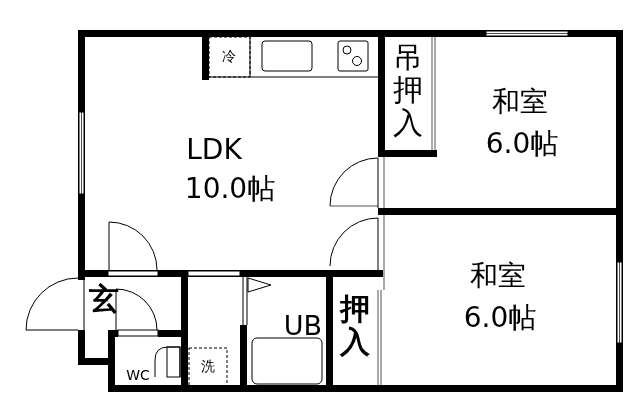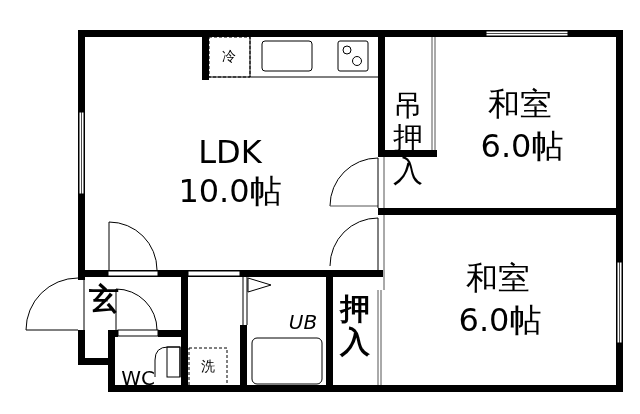--- a/index.html
+++ b/index.html
@@ -1,19 +1,19 @@
 <!DOCTYPE html>
 <html><head>
 <meta charset="utf-8">
 <style>
   html, body { margin:0; padding:0; background:#fff; }
   body { width:640px; height:414px; position:relative; overflow:hidden; font-family:"DejaVu Sans", sans-serif; }
   .plan { position:absolute; left:0; top:0; width:640px; height:414px; }
   .lbl { position:absolute; color:#000; font-family:"DejaVu Sans","Liberation Sans", sans-serif; text-align:center; line-height:1; white-space:nowrap; }
-  .room-big { font-size:32px; }
+  .room-big { font-size:28px; }
   .vert { font-size:30px; line-height:1.1; width:40px; white-space:normal; word-break:break-all; }
   .small { font-size:14px; }
 </style>
 </head>
 <body>
 
 <svg class="plan" viewBox="0 0 640 414" xmlns="http://www.w3.org/2000/svg">
   <g fill="#000">
 
     <rect x="78" y="30" width="545" height="7"></rect>
@@ -107,29 +107,29 @@
 
   <g fill="none" stroke="#000" stroke-width="1" stroke-dasharray="3,2">
     <rect x="189" y="348" width="38" height="38"></rect>
   </g>
 
   <g fill="none" stroke="#000" stroke-width="1">
     <rect x="252" y="338" width="70" height="46" rx="5"></rect>
   </g>
 </svg>
 
-<div class="lbl room-big" style="left:180px; top:136px; width:100px;">LDK</div>
+<div class="lbl room-big" style="left:164px; top:136px; width:100px;">LDK</div>
 <div class="lbl room-big" style="left:160px; top:175px; width:140px;">10.0帖</div>
 
 <div class="lbl room-big" style="left:470px; top:88px; width:100px;">和室</div>
 <div class="lbl room-big" style="left:462px; top:130px; width:120px;">6.0帖</div>
 
 <div class="lbl room-big" style="left:448px; top:262px; width:100px;">和室</div>
 <div class="lbl room-big" style="left:440px; top:304px; width:120px;">6.0帖</div>
 
-<div class="lbl vert" style="left:390px; top:40px; width:36px;margin-top:48px;">吊押入</div>
+<div class="lbl vert" style="left:390px; top:40px; width:36px;">吊押入</div>
 <div class="lbl vert" style="left:337px; top:292px; width:36px;font-weight:bold;">押入</div>
 
 <div class="lbl" style="left:86px; top:284px; width:36px; font-size:30px; font-weight:bold;">玄</div>
-<div class="lbl" style="left:278px; top:312px; width:50px; font-size:20px;font-style:italic;">UB</div>
-<div class="lbl" style="left:118px; top:368px; width:40px; font-size:20px;">WC</div>
+<div class="lbl" style="left:278px; top:312px; width:50px; font-size:27px;">UB</div>
+<div class="lbl" style="left:118px; top:368px; width:40px; font-size:14px;">WC</div>
 <div class="lbl small" style="left:190px; top:359px; width:36px;">洗</div>
 <div class="lbl small" style="left:210px; top:49px; width:38px;">冷</div>
 
 </body></html>

